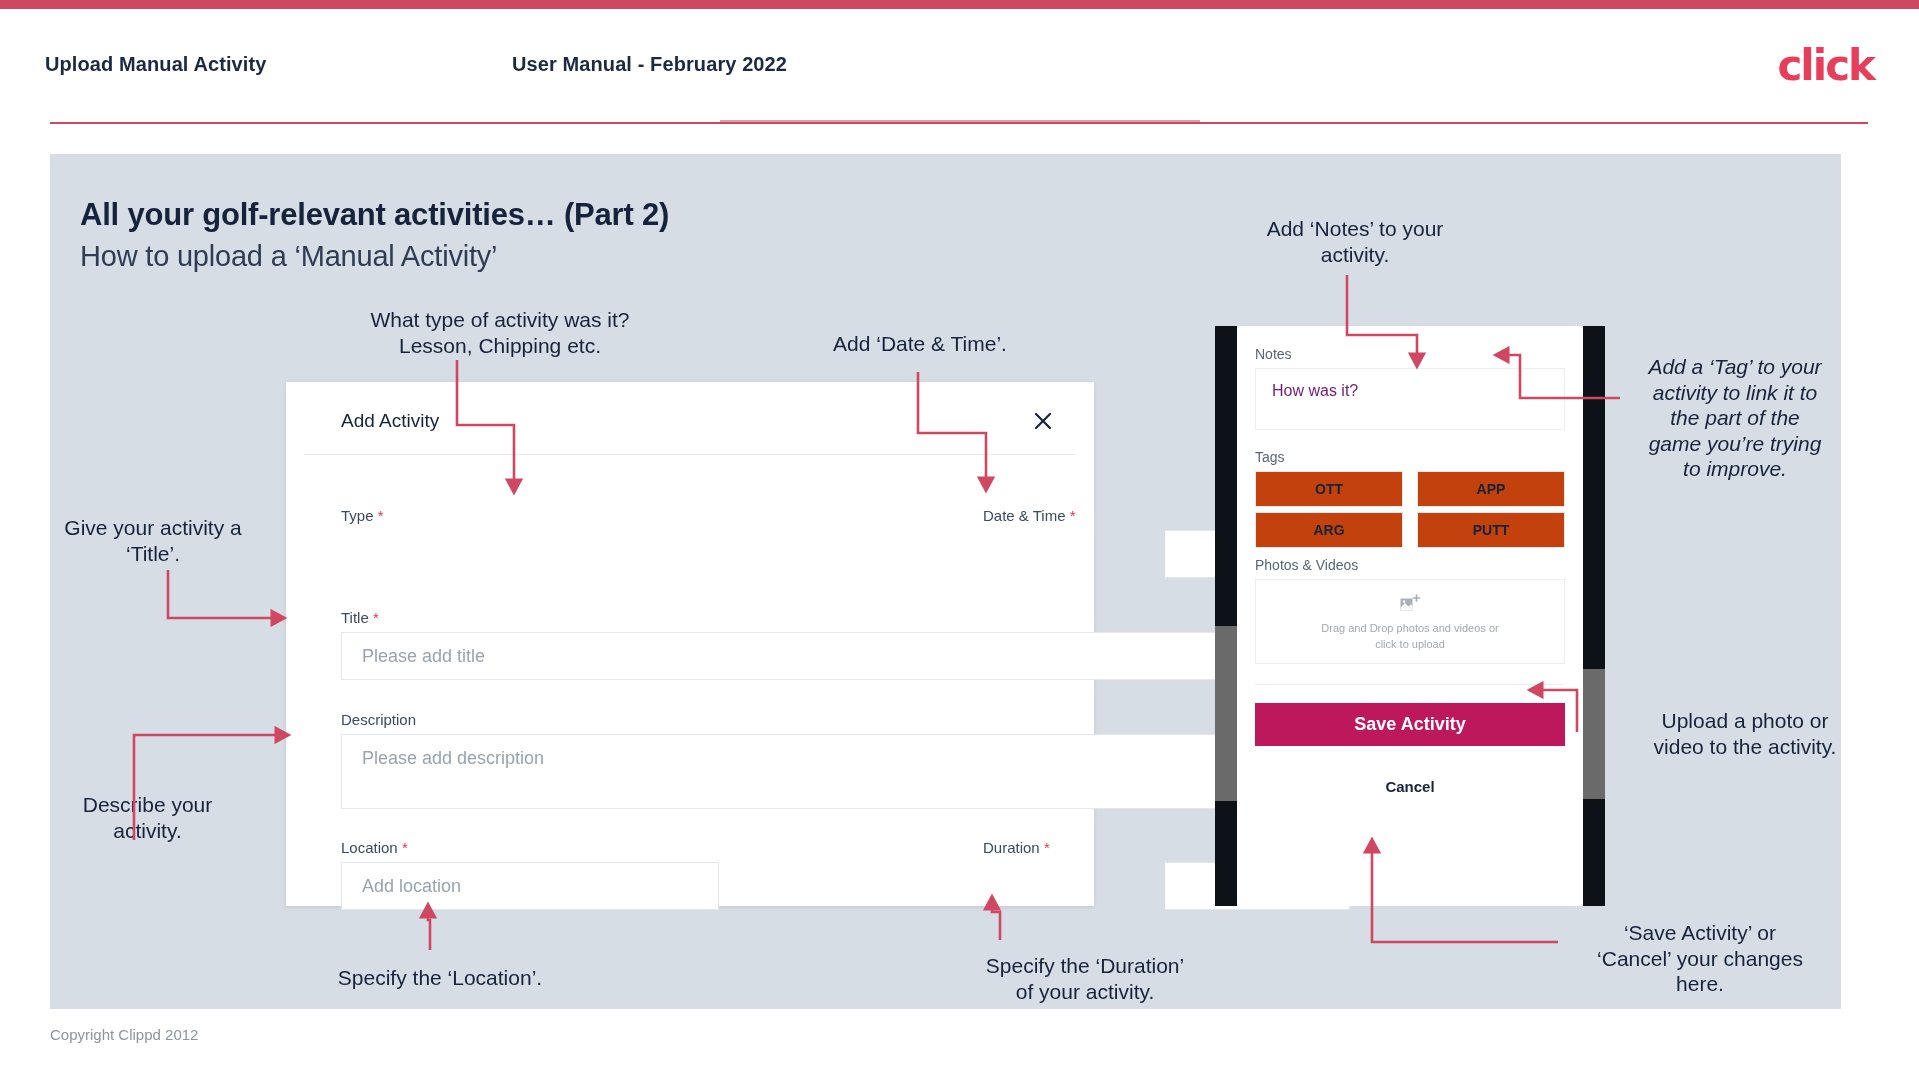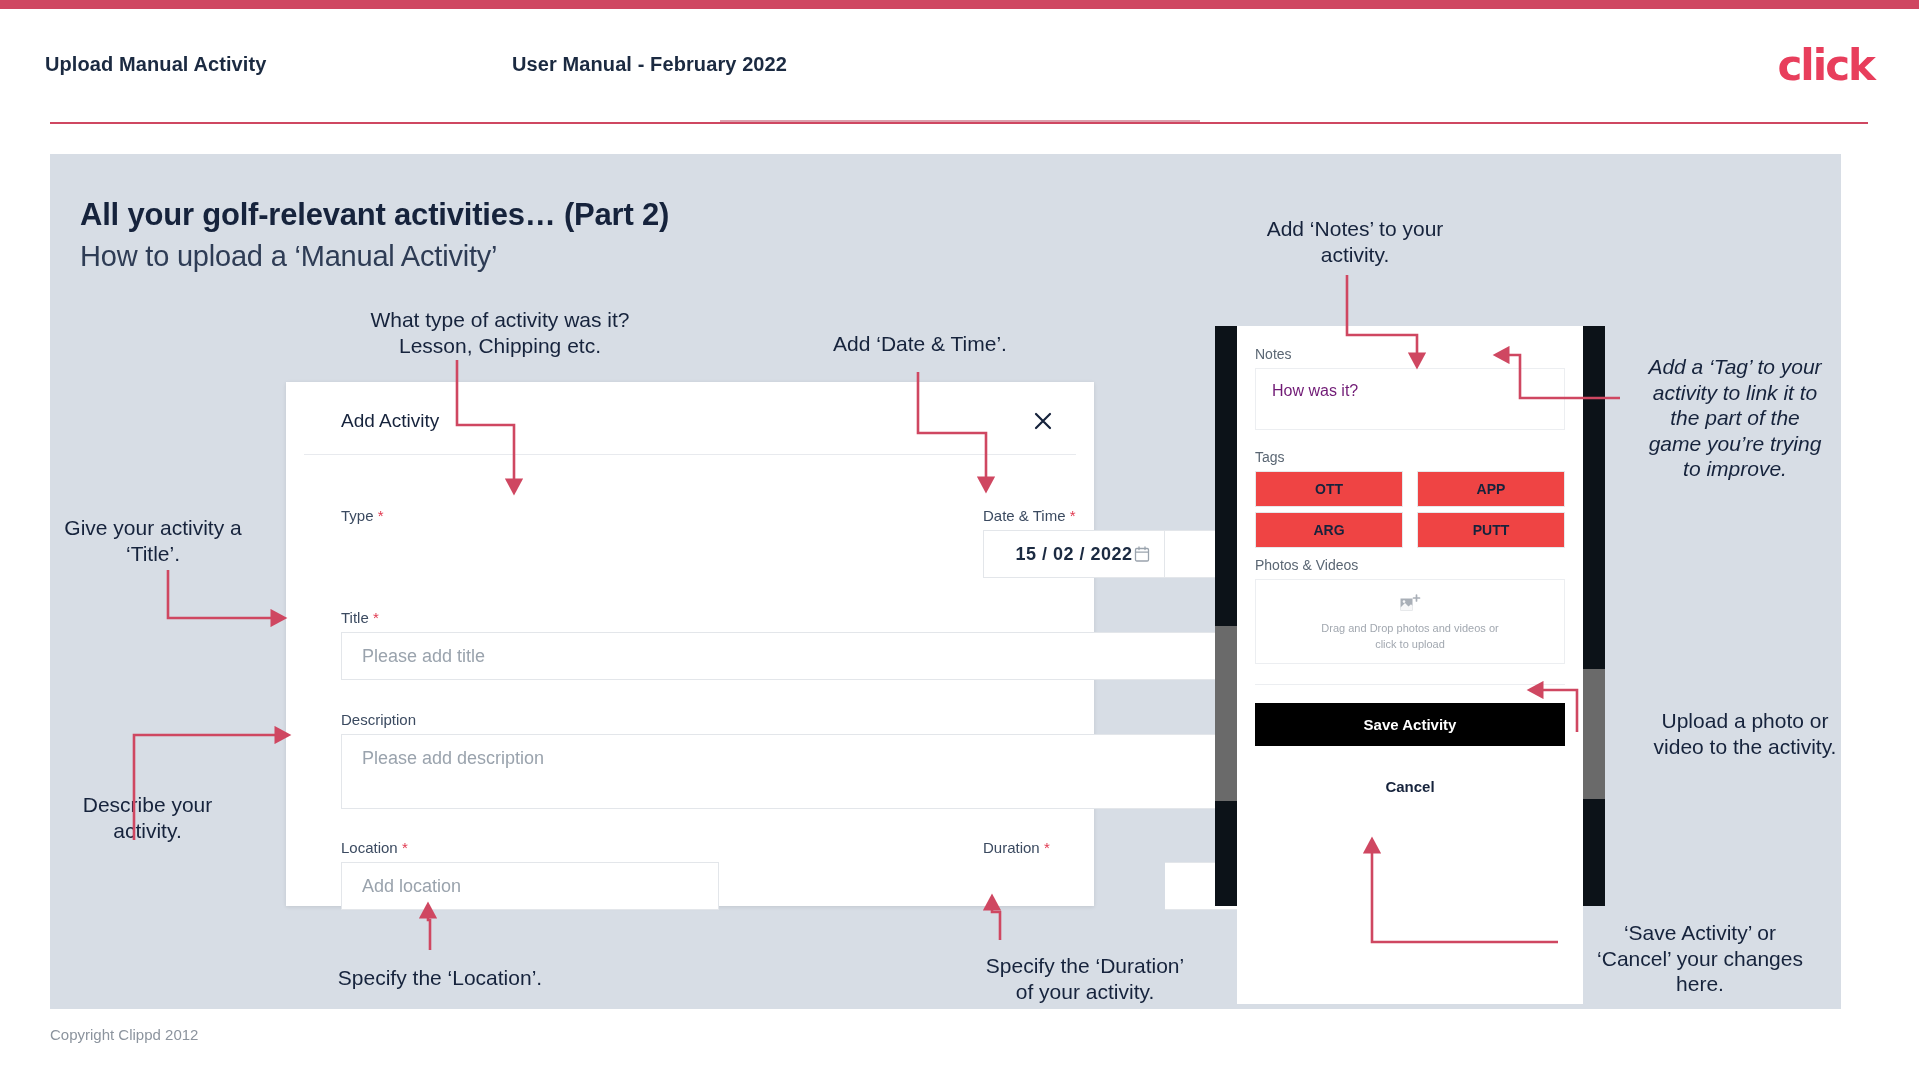--- a/index.html
+++ b/index.html
@@ -62,40 +62,40 @@
   .du-hr{left:697px;top:480px;width:182px;height:48px;justify-content:center;}
   .du-mi{left:879px;top:480px;width:185px;height:48px;justify-content:center;border-left:none;}
   .du-hr .ph,.du-mi .ph{padding-left:0;}
 
   
   .phone{position:absolute;left:1215px;top:326px;width:390px;height:580px;}
   .bezel{position:absolute;top:0;width:22px;height:580px;background:#0c1218;}
   .bezel.l{left:0;}
   .bezel.r{right:0;}
   .bezel .gray{position:absolute;left:0;width:22px;background:#6a6a6a;}
-  .screen{position:absolute;left:22px;top:0;width:346px;height:678px;background:#fff;overflow:hidden;}
+  .screen{position:absolute;left:22px;top:0;width:346px;height:580px;background:#fff;overflow:hidden;}
 
   .p-label{position:absolute;font-size:14px;color:#5a6673;}
   .p-box{position:absolute;border:1px solid #eceef1;background:#fff;box-sizing:border-box;}
   .p-notes-l{left:18px;top:20px;}
   .p-notes{left:18px;top:42px;width:310px;height:62px;}
   .p-notes .ph{position:absolute;left:16px;top:13px;color:#701a75;font-size:16px;}
   .p-tags-l{left:18px;top:123px;}
-  .tag{position:absolute;border:1px solid #e6e8eb;background:#ef4444;display:flex;align-items:center;justify-content:center;font-size:14px;font-weight:700;color:#16233c;box-sizing:border-box;width:148px;height:36px;cursor:pointer;}
+  .tag{position:absolute;border:1px solid #e6e8eb;background:#c2410c;display:flex;align-items:center;justify-content:center;font-size:14px;font-weight:700;color:#16233c;box-sizing:border-box;width:148px;height:36px;cursor:pointer;}
   .tag.t0{left:18px;top:145px;}
   .tag.t1{left:180px;top:145px;}
   .tag.t2{left:18px;top:186px;}
   .tag.t3{left:180px;top:186px;}
   .p-pv-l{left:18px;top:231px;}
   .p-pv{left:18px;top:253px;width:310px;height:85px;border:1px solid #eceef1;}
   .pv-ic{position:absolute;left:50%;top:14px;transform:translateX(-50%);width:22px;height:20px;}
   .pv-t1{position:absolute;left:0;right:0;top:42px;text-align:center;font-size:11px;color:#a2a8b0;}
   .pv-t2{position:absolute;left:0;right:0;top:58px;text-align:center;font-size:11px;color:#a2a8b0;}
   .p-div{position:absolute;left:18px;top:358px;width:310px;height:1px;background:#eceef1;}
-  .save-btn{position:absolute;left:18px;top:377px;width:310px;height:43px;background:#000000;color:#fff;display:flex;align-items:center;justify-content:center;font-size:15px;font-weight:700;cursor:pointer;}
+  .save-btn{position:absolute;left:18px;top:377px;width:310px;height:43px;background:#be185d;color:#fff;display:flex;align-items:center;justify-content:center;font-size:18px;font-weight:700;cursor:pointer;}
   .cancel-btn{position:absolute;left:0;right:0;top:452px;text-align:center;font-size:15px;font-weight:700;color:#16233c;cursor:pointer;}
 
   
   .ann{position:absolute;font-size:21px;line-height:1.22;color:#16233c;text-align:center;}
   .a-type{left:350px;top:307px;width:300px;}
   .a-dt{left:820px;top:331px;width:200px;}
   .a-notes{left:1255px;top:216px;width:200px;}
   .a-tag{left:1630px;top:354px;width:210px;font-style:italic;}
   .a-title{left:48px;top:515px;width:210px;}
   .a-desc{left:60px;top:792px;width:175px;}
@@ -130,28 +130,20 @@
   <div class="modal-close">
     <svg viewBox="0 0 20 20">
         <path d="M3 3 L17 17 M17 3 L3 17" stroke="#16233c" stroke-width="2.2" fill="none" stroke-linecap="round"></path>
       </svg>
   </div>
   <div class="modal-rule"></div>
 
   <div class="fld-label type-label"><span>Type</span> <span class="req">*</span></div>
 
   <div class="fld-label dt-label"><span>Date &amp; Time</span> <span class="req">*</span></div>
-  <div class="inp dt-inp">
-    <span class="val">15 / 02 / 2022</span>
-    <svg class="cal-ic" viewBox="0 0 16 17">
-        <rect x="1.5" y="3" width="13" height="12.5" rx="1.3" stroke="#9aa3ad" stroke-width="1.3" fill="none"></rect>
-        <path d="M1.5 6.6 H14.5" stroke="#9aa3ad" stroke-width="1.3"></path>
-        <path d="M5 1.5 V4 M11 1.5 V4" stroke="#9aa3ad" stroke-width="1.3" stroke-linecap="round"></path>
-      </svg>
-  </div>
   <div class="inp tm-inp">
     <span class="val">2:21 PM</span>
   </div>
 
   <div class="fld-label ti-label"><span>Title</span> <span class="req">*</span></div>
   <div class="inp ti-inp">
     <span class="ph">Please add title</span>
   </div>
 
   <div class="fld-label de-label">Description</div>

